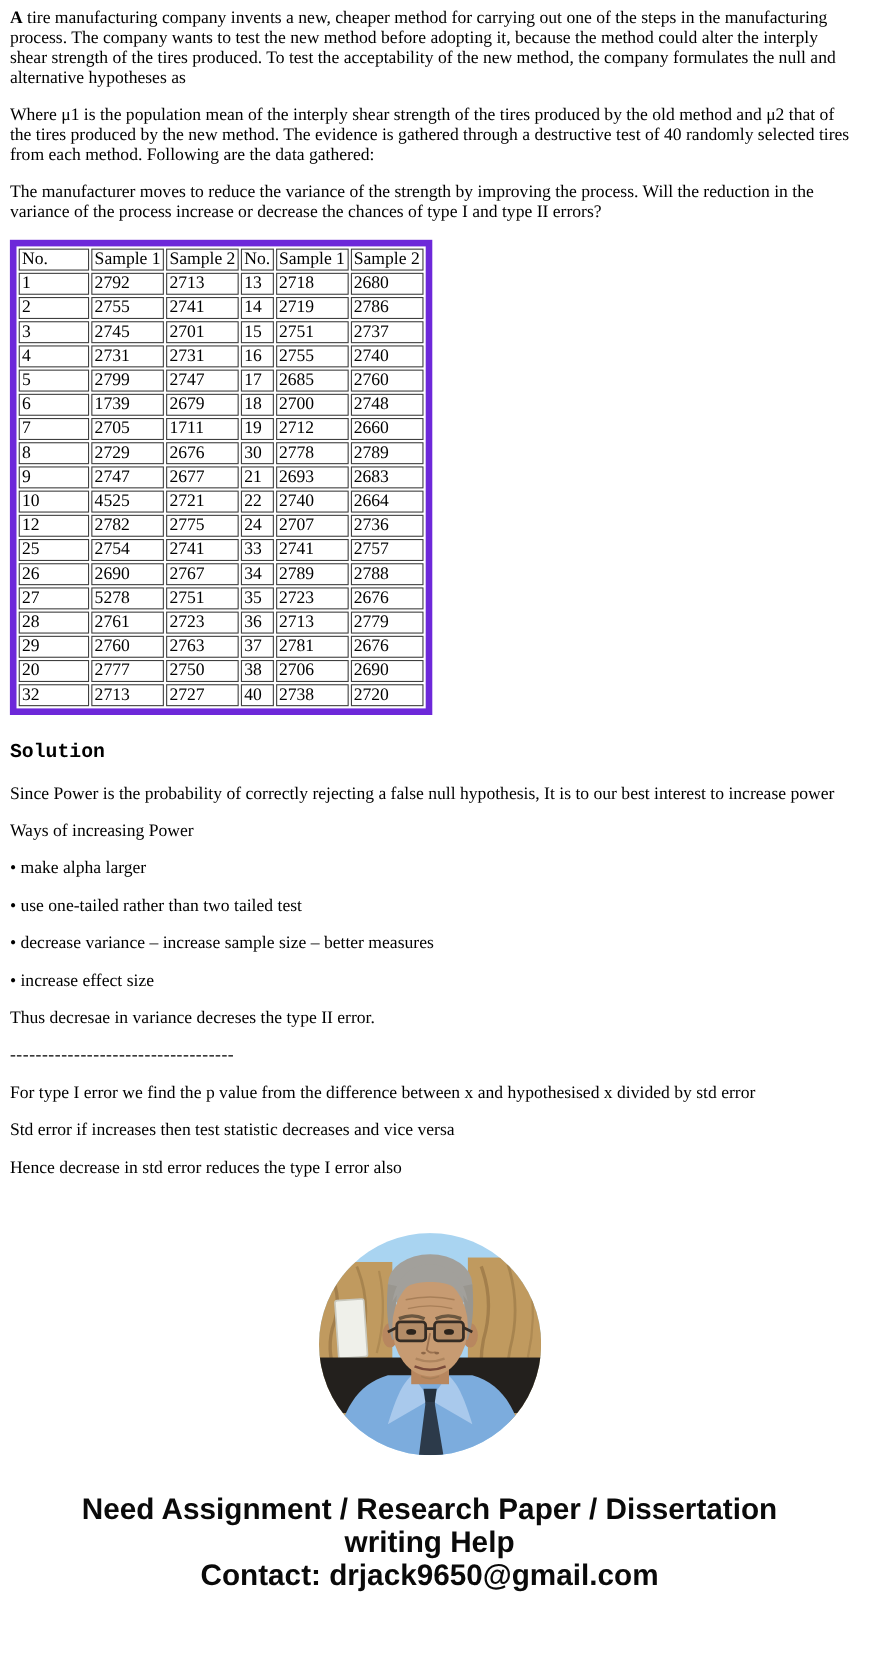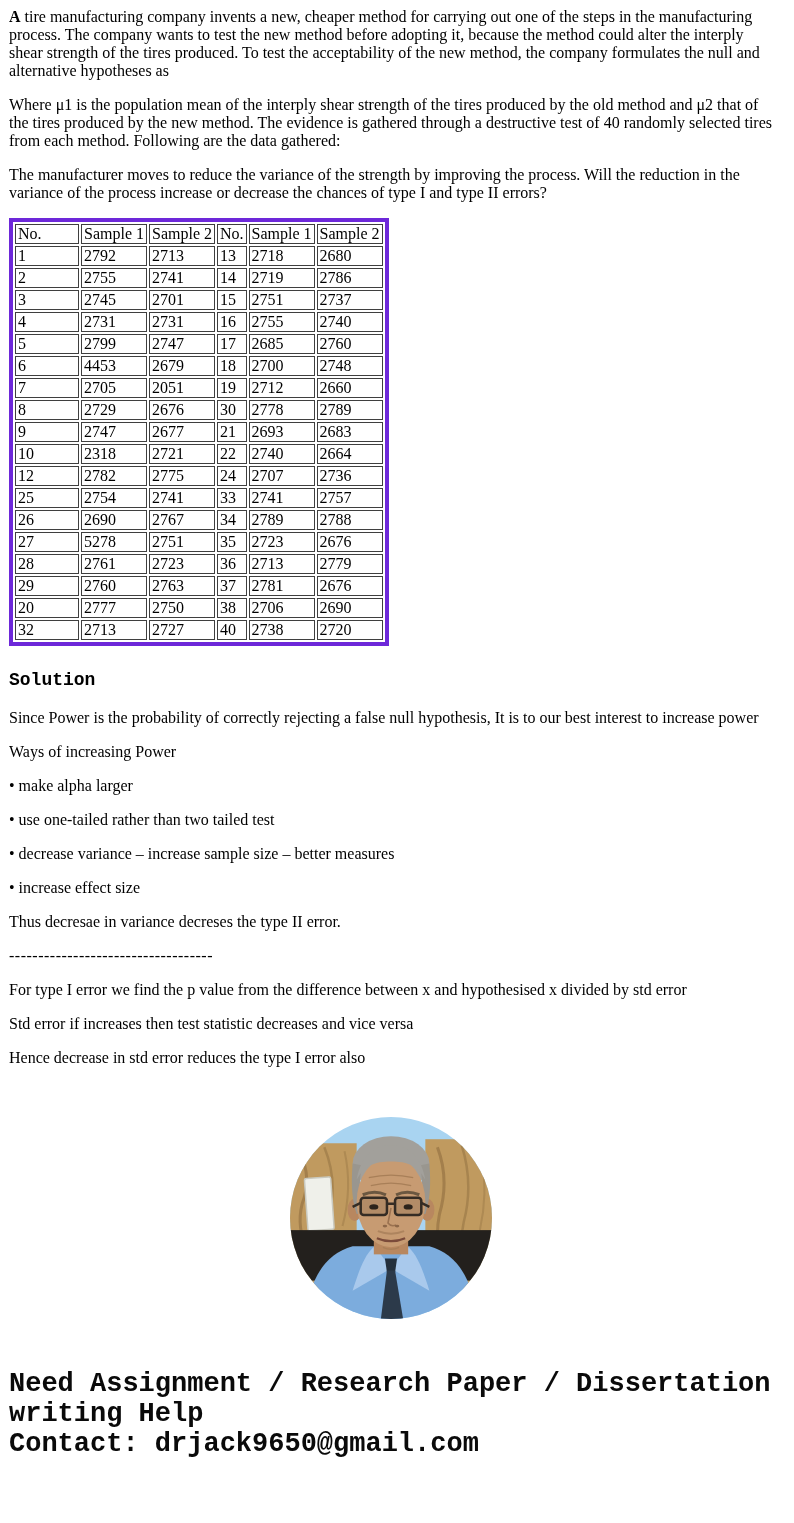--- a/index.html
+++ b/index.html
@@ -19,21 +19,21 @@
   }
   p {
     margin: 0 0 16px 0;
   }
   .lead-bold { font-weight: bold; }
 
   
   table.data-table {
     border-collapse: separate;
     border-spacing: 2px;
-    border: 4px solid #6d28d9;
+    border: 6px solid #6d28d9;
     margin: 14px 0 24px 0;
   }
   table.data-table td, table.data-table th {
     border: 1px solid #3f3f3f;
     padding: 0 2px;
     font-weight: normal;
     text-align: left;
     line-height: 18px;
     font-size: 16px;
     white-space: nowrap;
@@ -65,22 +65,23 @@
   }
   .avatar {
     width: 202px;
     height: 202px;
     border-radius: 50%;
     overflow: hidden;
   }
 
   
   .footer-promo {
-    margin-top: 50px;
-    font-family: Liberation Mono, monospace;
+    margin-top: 34px;
+    text-align: center;
+    font-family: Liberation Sans, sans-serif;
     font-weight: bold;
     font-size: 27px;
     line-height: 30px;
     color: #0a0a0a;
   }
 </style>
 </head>
 <body>
 
 <div class="page">
@@ -146,30 +147,30 @@
         <tr>
           <td>5</td>
           <td>2799</td>
           <td>2747</td>
           <td>17</td>
           <td>2685</td>
           <td>2760</td>
         </tr>
         <tr>
           <td>6</td>
-          <td>4453</td>
+          <td>1739</td>
           <td>2679</td>
           <td>18</td>
           <td>2700</td>
           <td>2748</td>
         </tr>
         <tr>
           <td>7</td>
           <td>2705</td>
-          <td>2051</td>
+          <td>1711</td>
           <td>19</td>
           <td>2712</td>
           <td>2660</td>
         </tr>
         <tr>
           <td>8</td>
           <td>2729</td>
           <td>2676</td>
           <td>30</td>
           <td>2778</td>
@@ -178,21 +179,21 @@
         <tr>
           <td>9</td>
           <td>2747</td>
           <td>2677</td>
           <td>21</td>
           <td>2693</td>
           <td>2683</td>
         </tr>
         <tr>
           <td>10</td>
-          <td>2318</td>
+          <td>4525</td>
           <td>2721</td>
           <td>22</td>
           <td>2740</td>
           <td>2664</td>
         </tr>
         <tr>
           <td>12</td>
           <td>2782</td>
           <td>2775</td>
           <td>24</td>

